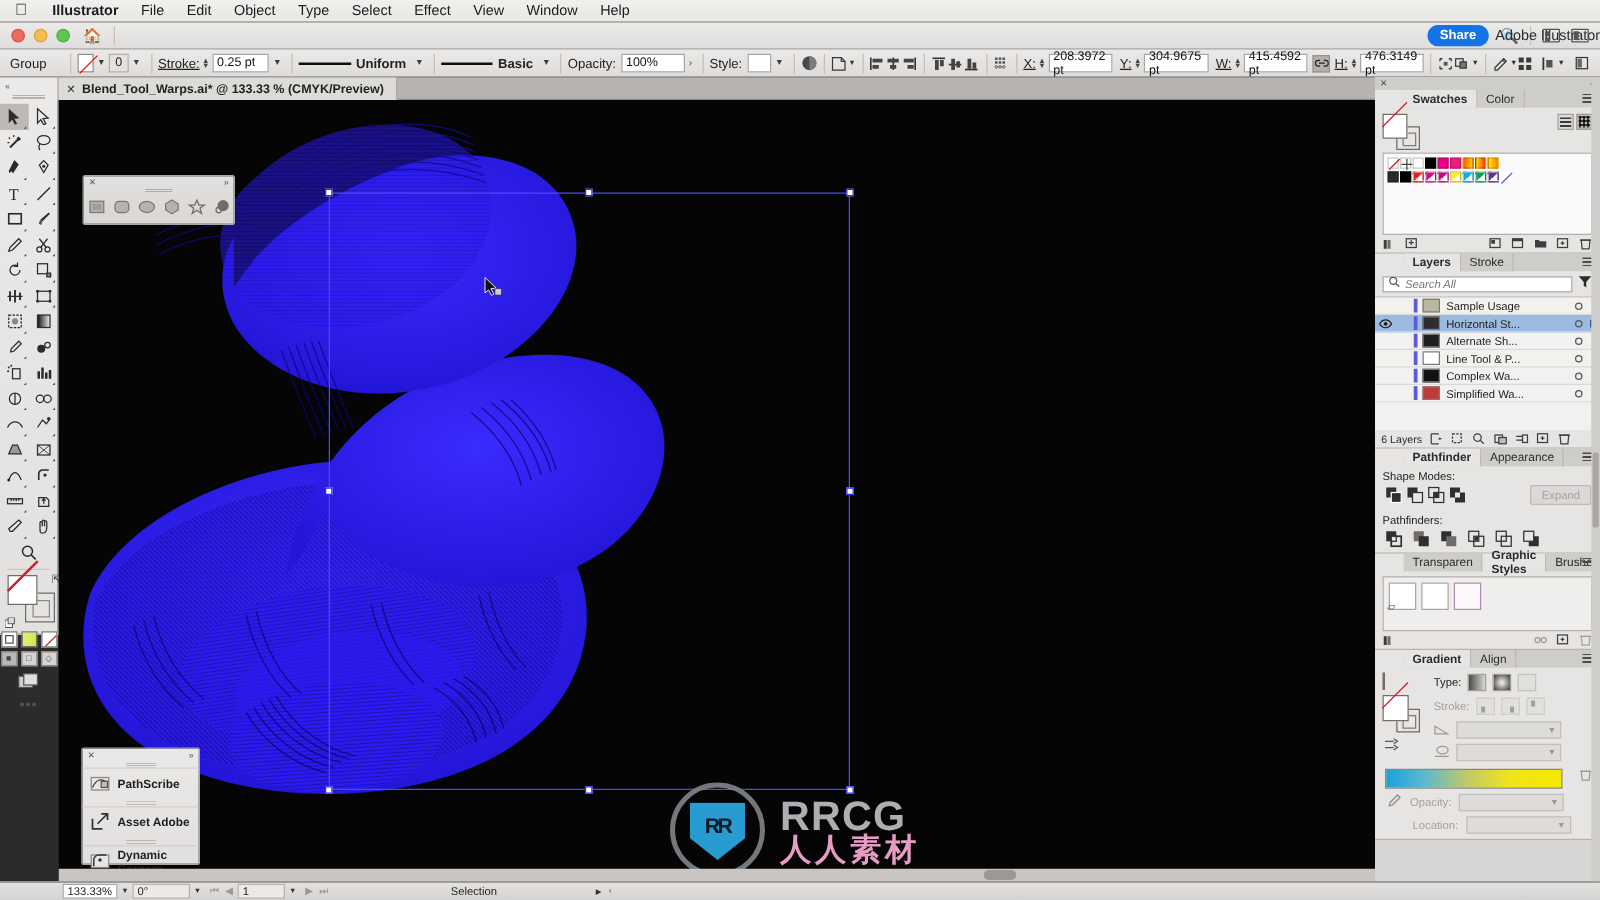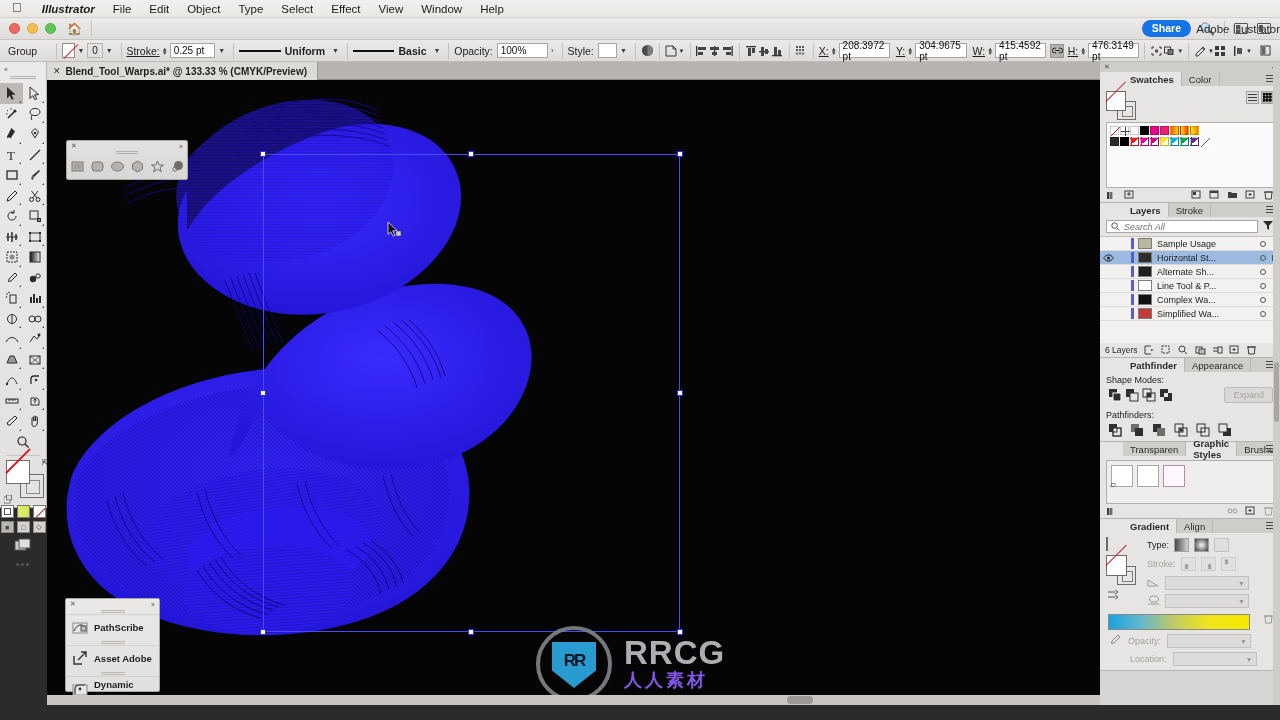--- a/index.html
+++ b/index.html
@@ -15,21 +15,21 @@
 
   
   .menubar {
     position:absolute; left:0; top:0; width:1280px; height:18px;
     background: linear-gradient(#f2f0ee,#e9e7e4);
     border-bottom:1px solid #d2cfcc;
     display:flex; align-items:center; padding-left:8px; gap:0px;
   }
   .menubar .apple { font-size:13px; line-height:13px; padding:0 11px 2px 4px; color:#1b1b1b;}
   .menubar .mi { padding:0 9px; font-size:11.5px; line-height:18px; color:#1b1b1b; white-space:nowrap;}
-  .menubar .mi.app { font-weight:bold;font-style:italic; }
+  .menubar .mi.app { font-weight:bold; }
 
   
   .titlebar {
     position:absolute; left:0; top:18px; width:1280px; height:22px;
     background: linear-gradient(#ecebe9,#dfdddb);
     border-bottom:1px solid #c8c5c2;
     display:flex; align-items:center;
   }
   .traffic { display:flex; gap:7px; padding-left:9px; align-items:center;}
   .dot { width:11px;height:11px;border-radius:50%; }
@@ -152,21 +152,21 @@
   .watermark {
     position:absolute; left:489px; top:546px; width:250px; height:76px;
     display:flex; align-items:center; gap:12px; opacity:.93;
   }
   .wm-ring{ width:76px;height:76px;border-radius:50%;border:4px solid #7d8186; position:relative;}
   .wm-shield{ position:absolute; left:12px; top:12px; width:44px;height:46px; background:#2ba8e0;
      clip-path:polygon(0 0,100% 0,100% 62%,50% 100%,0 62%);}
   .wm-shield::after{content:"RR"; position:absolute; left:50%;top:42%;transform:translate(-50%,-50%);
      color:#0d1b2a; font-size:17px; font-weight:bold; letter-spacing:-2px;}
   .wm-text .rrcg{font-size:33px;font-weight:bold;color:#b9bcc0;letter-spacing:1px;line-height:32px;}
-  .wm-text .cn{font-size:18px;font-weight:bold;color:#8b5cf6;letter-spacing:3px;line-height:22px;}
+  .wm-text .cn{font-size:25px;font-weight:bold;color:#f9a8d4;letter-spacing:3px;line-height:22px;}
   .li-wm{
     position:absolute; right:8px; bottom:24px; font-size:20px; font-weight:bold;
     color:rgba(255,255,255,.62); letter-spacing:.5px; white-space:nowrap;
   }
   .li-wm .in{background:rgba(255,255,255,.72); color:#0a0a0a; padding:0 3px; border-radius:2px; font-size:16px;}
 
   
   .fp-shapes{
     position:absolute; left:66px; top:140px; width:122px; height:40px;
     background:linear-gradient(#e3e1df,#d9d7d5); border:1px solid #a9a6a3; border-radius:2px;
@@ -1444,14 +1444,33 @@
   </div>
 
   <div class="dock-scroll">
       <span class="th"></span>
     </div>
 
   <div class="hscroll">
       <span class="th"></span>
     </div>
 
+  <div class="statusbar">
+    <span class="sb-zoom">133.33%</span>
+    <span class="sb-caret">▼</span>
+    <span class="sb-sel" style="width:46px">0°</span>
+    <span class="sb-caret">▼</span>
+    <span class="sb-arrows">
+      <span>⏮</span>
+      <span>◀</span>
+    </span>
+    <span class="sb-sel" style="width:38px">1</span>
+    <span class="sb-caret">▼</span>
+    <span class="sb-arrows">
+      <span>▶</span>
+      <span>⏭</span>
+    </span>
+    <span class="sb-statustext">Selection</span>
+    <span class="sb-caret" style="margin-left:76px">▶</span>
+    <span class="sb-caret">‹</span>
+  </div>
 
 </div>
 
 </body></html>

